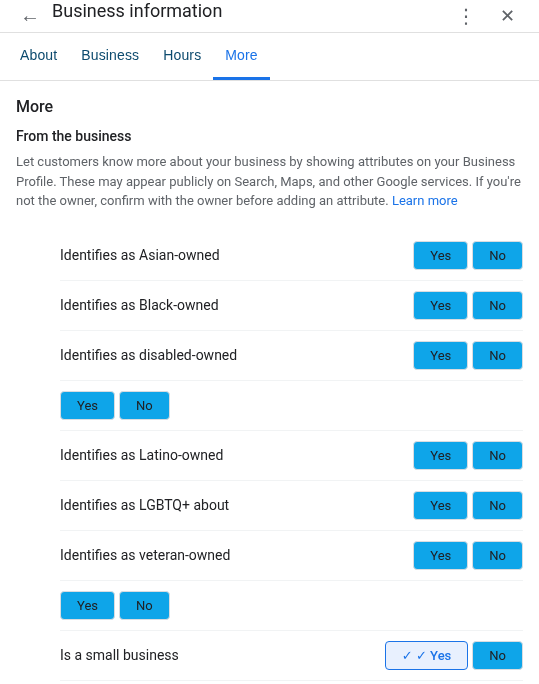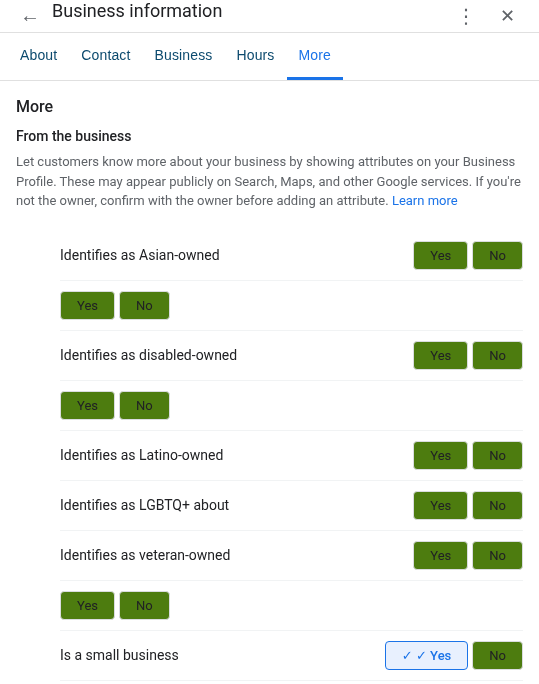--- a/index.html
+++ b/index.html
@@ -118,21 +118,21 @@
       font-size: 14px;
       color: #202124;
     }
     .button-group {
       display: flex;
       gap: 4px;
     }
     .yes-no-btn {
       padding: 6px 16px;
       border: 1px solid #dadce0;
-      background: #4d7c0f;
+      background: #0ea5e9;
       border-radius: 4px;
       font-size: 13px;
       color: #202124;
       cursor: pointer;
       font-family: inherit;
     }
     .yes-no-btn.selected-yes {
       background: #e8f0fe;
       border-color: #1a73e8;
       color: #1a73e8;
@@ -171,21 +171,20 @@
       <span class="three-dot"></span>
     </button>
     <button class="header-icon-btn">
       <span class="x-icon"></span>
     </button>
   </div>
 </div>
 
 <div class="tabs">
   <button class="tab">About</button>
-  <button class="tab">Contact</button>
   <button class="tab">Business</button>
   <button class="tab">Hours</button>
   <button class="tab active">More</button>
 </div>
 
 <div class="content">
   <div class="section-title">More</div>
   <div class="subsection-title">From the business</div>
   <div class="description">
     <span>Let customers know more about your business by showing attributes on your Business Profile. These may appear publicly on Search, Maps, and other Google services. If you're not the owner, confirm with the owner before adding an attribute.</span>
@@ -194,20 +193,21 @@
 
   <div id="attributes-container">
       <div class="attribute-row">
         <span class="attribute-label">Identifies as Asian-owned</span>
         <div class="button-group">
           <button class="yes-no-btn">Yes</button>
           <button class="yes-no-btn">No</button>
         </div>
       </div>
       <div class="attribute-row">
+        <span class="attribute-label">Identifies as Black-owned</span>
         <div class="button-group">
           <button class="yes-no-btn">Yes</button>
           <button class="yes-no-btn">No</button>
         </div>
       </div>
       <div class="attribute-row">
         <span class="attribute-label">Identifies as disabled-owned</span>
         <div class="button-group">
           <button class="yes-no-btn">Yes</button>
           <button class="yes-no-btn">No</button>

